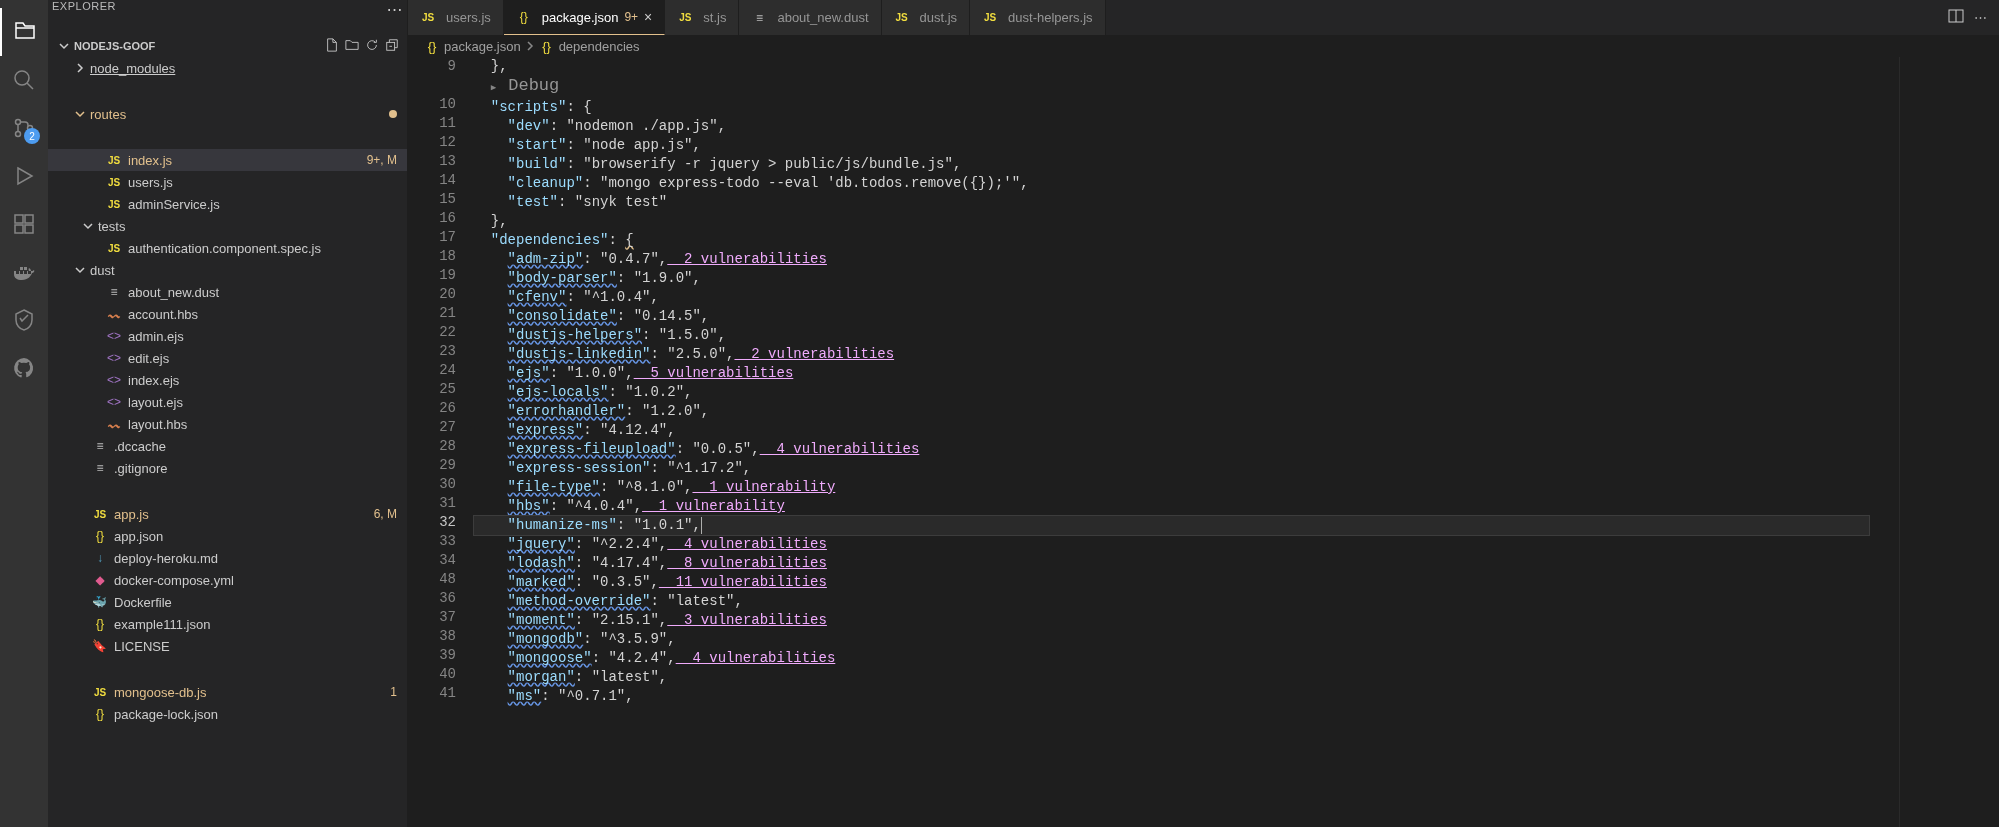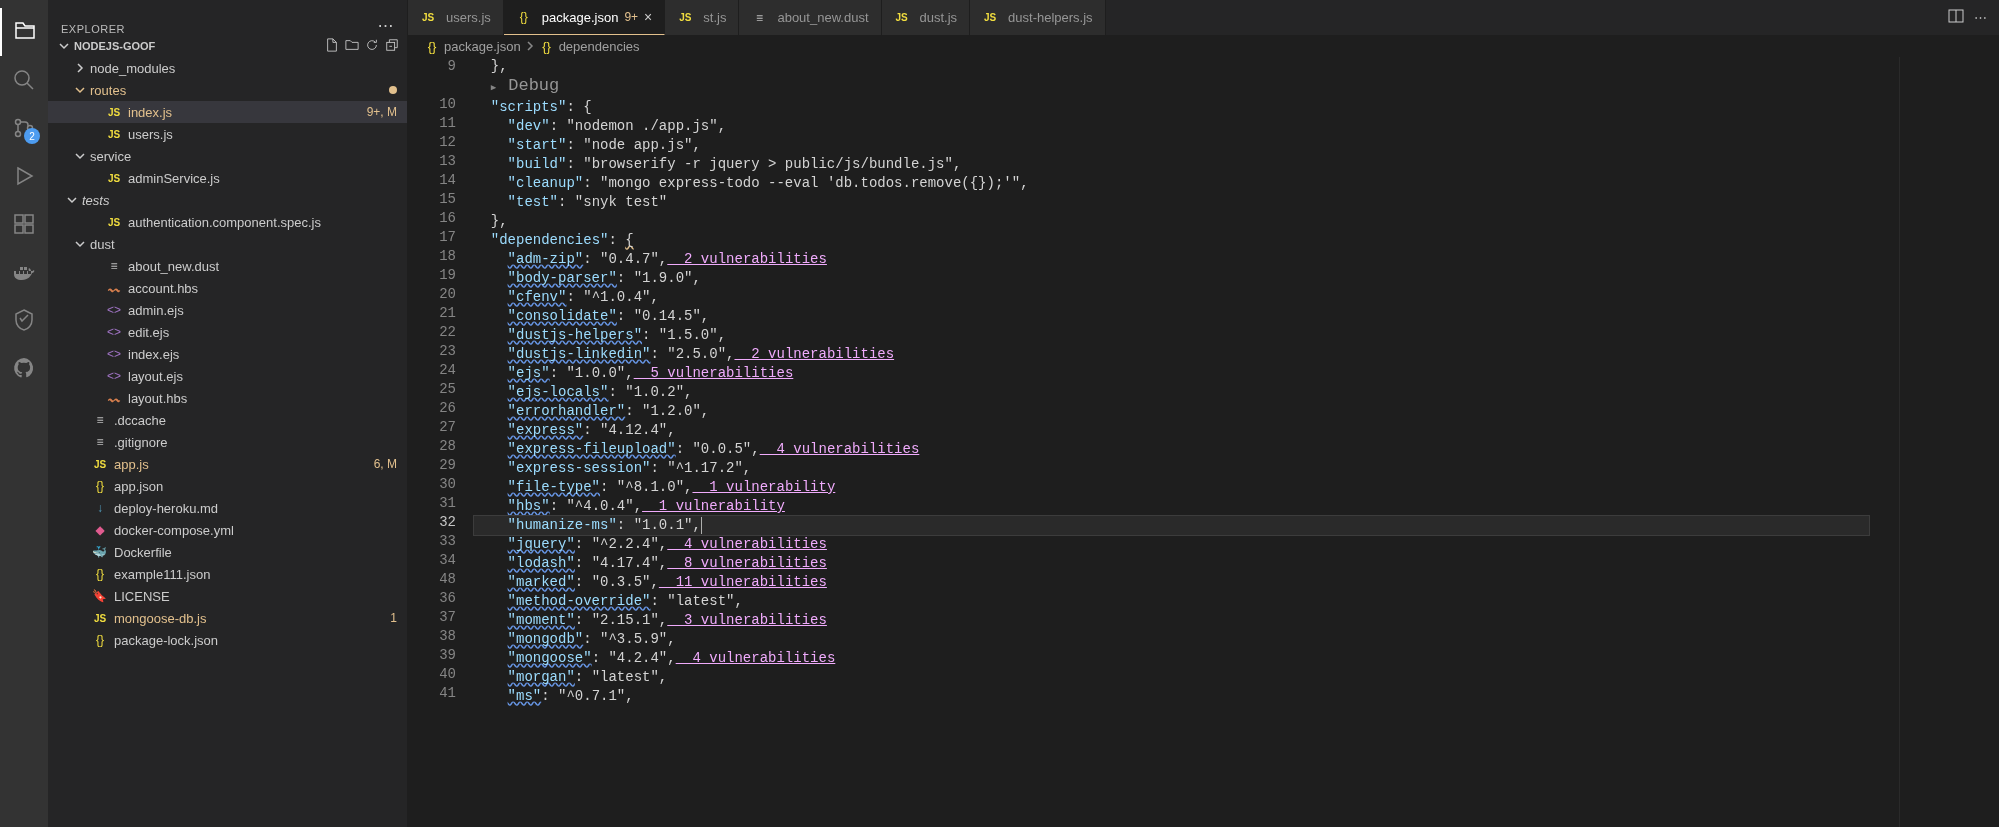--- a/index.html
+++ b/index.html
@@ -54,22 +54,22 @@
 .sidebar {
   width: 360px;
   background: #252526;
   display: flex;
   flex-direction: column;
   border-right: 1px solid #1e1e1e;
 }
 .sidebar-header {
   height: 35px;
   display: flex;
-  align-items: flex-end;
-  padding: 0 13px;
+  align-items: flex-start;
+  padding: 0 4px;
   font-size: 11px;
   color: #bbbbbb;
   text-transform: uppercase;
   letter-spacing: 0.5px;
 }
 .sidebar-header-actions {
   margin-left: auto;
   color: #cccccc;
   font-size: 16px;
   cursor: pointer;
@@ -104,21 +104,21 @@
   height: 22px;
   display: flex;
   align-items: center;
   padding-right: 10px;
   cursor: pointer;
   color: #cccccc;
 }
 .tree-item.selected { background: #37373d; }
 .tree-item .label { flex: 1; white-space: nowrap; overflow: hidden; text-overflow: ellipsis; }
 .tree-item .badge-text { font-size: 12px; margin-left: 8px; }
-.modified { color: #e2c08d; }
+.modified { color: #e2c08d; margin-top: 24px; }
 .modified-dot {
   width: 8px; height: 8px; border-radius: 50%;
   background: #e2c08d; margin-left: 6px;
 }
 .file-icon {
   width: 20px;
   display: inline-flex;
   align-items: center;
   justify-content: center;
   font-size: 12px;
@@ -281,21 +281,21 @@
       <span><svg width="14" height="14" viewBox="0 0 16 16" fill="none" stroke="currentColor">
             <path d="M13 8a5 5 0 11-1.5-3.5M13 2v3h-3"></path>
           </svg></span>
       <span><svg width="14" height="14" viewBox="0 0 16 16" fill="none" stroke="currentColor">
             <rect x="2" y="5" width="9" height="9"></rect>
             <path d="M5 5V2h9v9h-3M5 9.5h3"></path>
           </svg></span>
     </span>
   </div>
   <div class="tree" id="tree">
-      <div class="tree-item" style="padding-left: 24px;">
+      <div class="tree-item" style="padding-left: 24px; text-decoration: underline;">
         <span class="chevron">
           <svg width="10" height="10" viewBox="0 0 10 10">
             <path d="M3 1l4 4-4 4" stroke="currentColor" fill="none" stroke-width="1.5"></path>
           </svg>
         </span>
         <span class="label">node_modules</span>
       </div>
       <div class="tree-item modified" style="padding-left: 24px;">
         <span class="chevron">
           <svg width="10" height="10" viewBox="0 0 10 10">
@@ -309,34 +309,26 @@
         <span class="chevron"></span>
         <span class="file-icon ic-js">JS</span>
         <span class="label">index.js</span>
         <span class="badge-text">9+, M</span>
       </div>
       <div class="tree-item" style="padding-left: 38px;">
         <span class="chevron"></span>
         <span class="file-icon ic-js">JS</span>
         <span class="label">users.js</span>
       </div>
-      <div class="tree-item" style="padding-left: 24px;">
-        <span class="chevron">
-          <svg width="10" height="10" viewBox="0 0 10 10">
-            <path d="M1 3l4 4 4-4" stroke="currentColor" fill="none" stroke-width="1.5"></path>
-          </svg>
-        </span>
-        <span class="label">service</span>
-      </div>
       <div class="tree-item" style="padding-left: 38px;">
         <span class="chevron"></span>
         <span class="file-icon ic-js">JS</span>
         <span class="label">adminService.js</span>
       </div>
-      <div class="tree-item" style="padding-left: 16px; font-style: italic;">
+      <div class="tree-item" style="padding-left: 32px;">
         <span class="chevron">
           <svg width="10" height="10" viewBox="0 0 10 10">
             <path d="M1 3l4 4 4-4" stroke="currentColor" fill="none" stroke-width="1.5"></path>
           </svg>
         </span>
         <span class="label">tests</span>
       </div>
       <div class="tree-item" style="padding-left: 38px;">
         <span class="chevron"></span>
         <span class="file-icon ic-js">JS</span>

